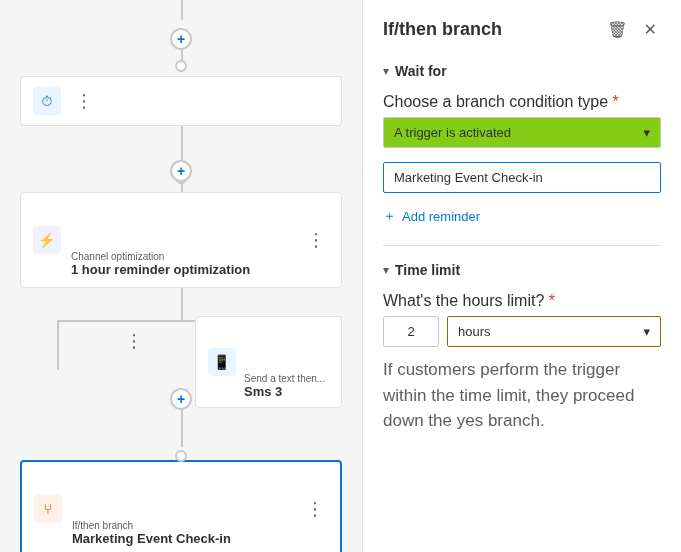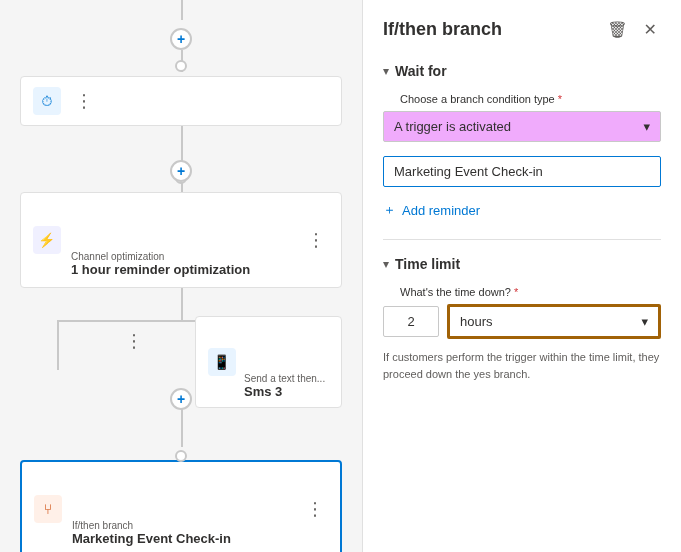--- a/index.html
+++ b/index.html
@@ -243,36 +243,35 @@
 
     .section-title {
       font-size: 14px;
       font-weight: 600;
       color: #323130;
     }
 
     .chevron { color: #605e5c; font-size: 12px; }
 
     .field-label {
-      font-size: 11px;
+      font-size: 16px;
       color: #323130;
       margin-bottom: 6px;
-      margin-left: 17px;
     }
 
     .required { color: #d13438; }
 
     .select-field {
       width: 100%;
       border: 1px solid #c8c8c8;
       border-radius: 2px;
       padding: 7px 10px;
       font-size: 13px;
       color: #323130;
-      background: #f0abfc;
+      background: #84cc16;
       display: flex;
       align-items: center;
       justify-content: space-between;
       cursor: pointer;
       margin-bottom: 14px;
     }
 
     .text-input {
       width: 100%;
       border: 1px solid #0078d4;
@@ -314,34 +313,34 @@
       border-radius: 2px;
       padding: 7px 10px;
       font-size: 13px;
       color: #323130;
       background: white;
       text-align: center;
     }
 
     .time-unit {
       flex: 1;
-      border: 3px solid #a16207;
+      border: 1px solid #a16207;
       border-radius: 2px;
       padding: 7px 10px;
       font-size: 13px;
       color: #323130;
       background: white;
       display: flex;
       align-items: center;
       justify-content: space-between;
       cursor: pointer;
     }
 
     .help-text {
-      font-size: 11px;
+      font-size: 17px;
       color: #605e5c;
       line-height: 1.5;
     }
   </style>
 </head>
 <body>
 
 <div class="left-panel">
 
   <div class="connector-line top-line"></div>
@@ -443,21 +442,21 @@
   <div class="divider"></div>
 
   
   <div class="section-header">
     <span class="chevron">▾</span>
     <span class="section-title">Time limit</span>
   </div>
 
   
   <div class="field-label">
-    <span>What's the time down?</span>
+    <span>What's the hours limit?</span>
     <span class="required"> *</span>
   </div>
 
   
   <div class="time-row">
     <input class="time-number" type="text" value="2" style="">
     <div class="time-unit">
       <span>hours</span>
       <span>▾</span>
     </div>

